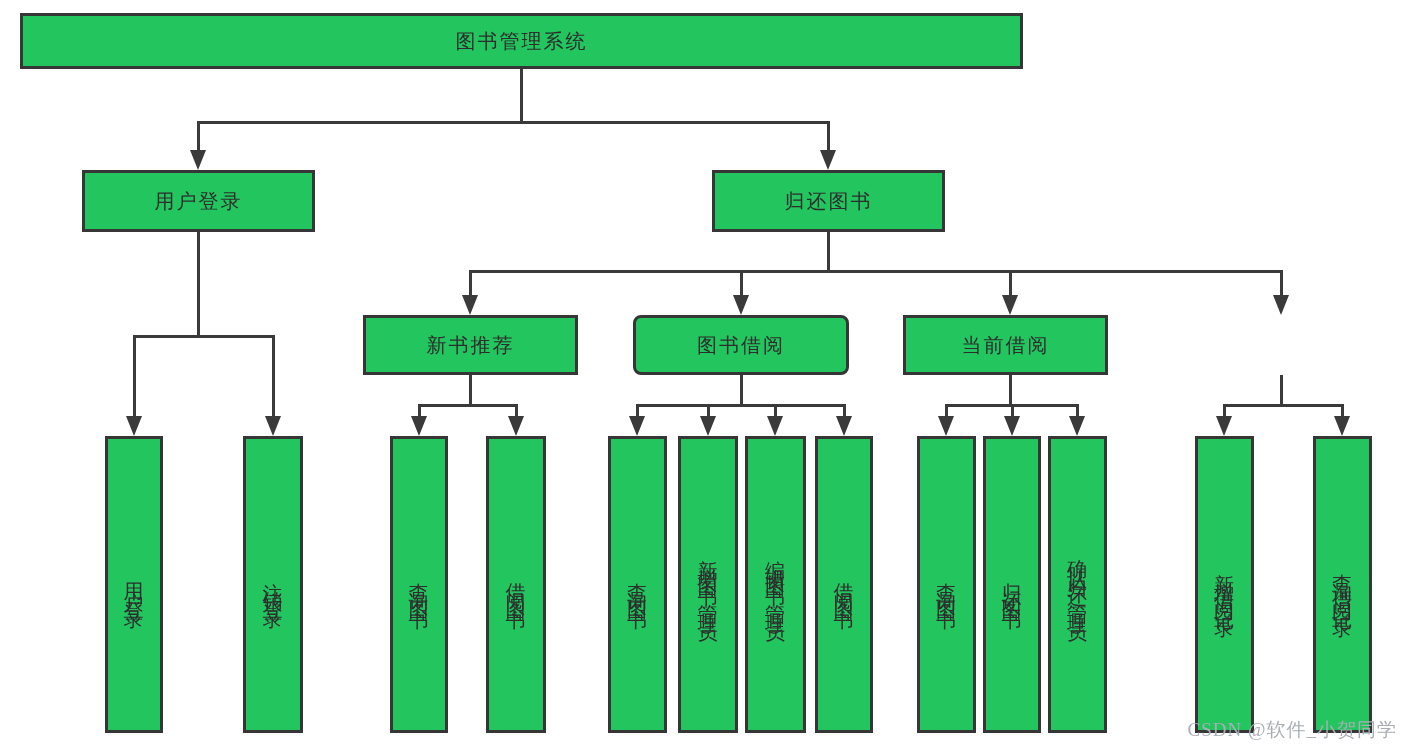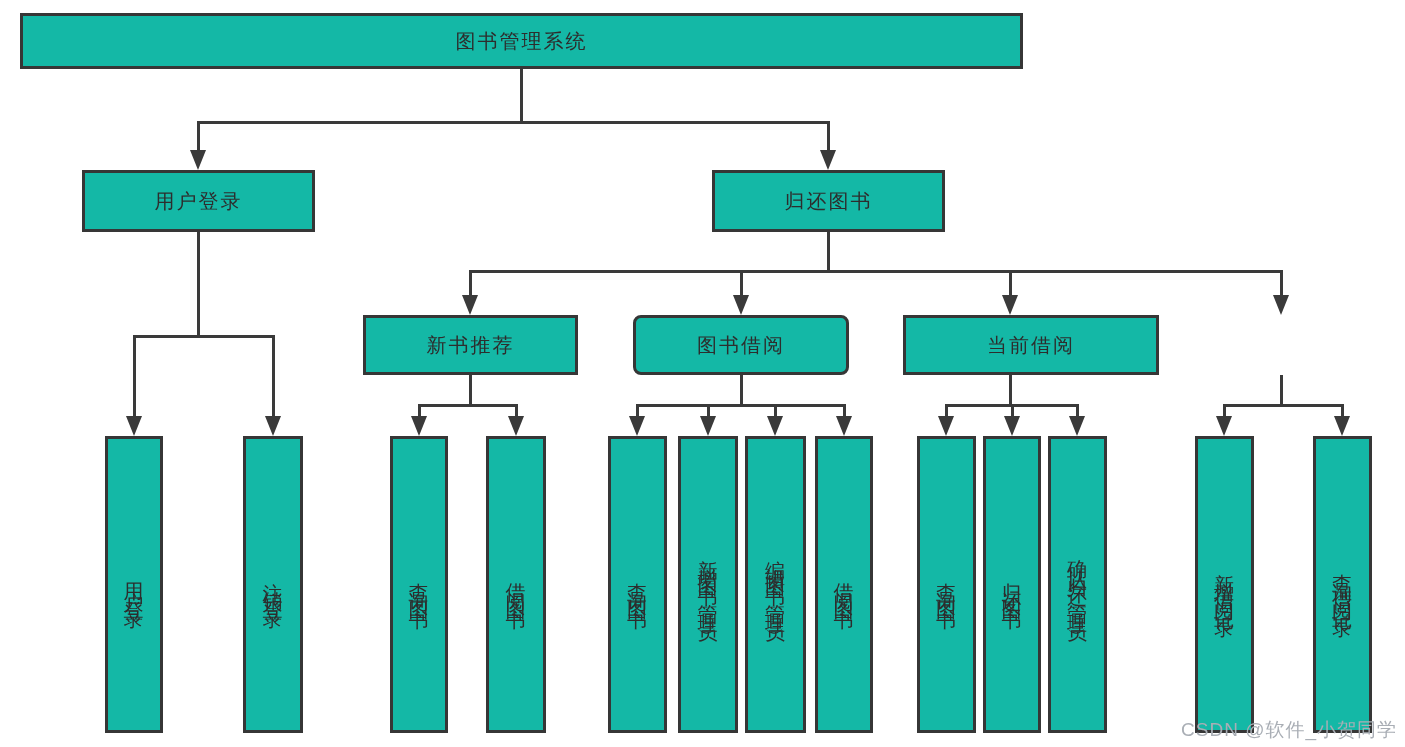--- a/index.html
+++ b/index.html
@@ -5,21 +5,21 @@
   html,body{margin:0;padding:0;background:#ffffff;}
   #canvas{
     position:relative;
     width:1405px;height:747px;
     background:#ffffff;
     overflow:hidden;
     font-family:"Liberation Sans","DejaVu Sans",sans-serif;
   }
   .node{
     position:absolute;
-    background:#14b8a6;
+    background:#22c55e;
     border:3px solid #363636;
     box-sizing:border-box;
     display:flex;
     align-items:center;
     justify-content:center;
     color:#2d2d2d;
   }
   .node.horizontal{
     font-size:20px;
     letter-spacing:2px;
@@ -49,33 +49,34 @@
   }
   .watermark{
     position:absolute;
     right:8px;
     bottom:4px;
     font-size:19px;
     color:#a9aeb5;
     letter-spacing:1px;
     z-index:50;
     white-space:nowrap;
+    font-family:Liberation Serif, serif;
   }
 </style>
 </head>
 <body>
 
 <div id="canvas">
   <div class="watermark">CSDN @软件_小贺同学</div>
 <div class="node horizontal" style="left: 20px; top: 13px; width: 1003px; height: 56px;">图书管理系统</div>
     <div class="node horizontal" style="left: 82px; top: 170px; width: 233px; height: 62px;">用户登录</div>
     <div class="node horizontal" style="left: 712px; top: 170px; width: 233px; height: 62px;">归还图书</div>
     <div class="node horizontal" style="left: 363px; top: 315px; width: 215px; height: 60px;">新书推荐</div>
     <div class="node horizontal" style="left: 633px; top: 315px; width: 216px; height: 60px; border-radius: 8px;">图书借阅</div>
-    <div class="node horizontal" style="left: 903px; top: 315px; width: 256px; height: 60px;">当前借阅</div>
+    <div class="node horizontal" style="left: 903px; top: 315px; width: 205px; height: 60px;">当前借阅</div>
     <div class="node vertical" style="left: 105px; top: 436px; width: 58px; height: 297px;">用户登录</div>
     <div class="node vertical" style="left: 243px; top: 436px; width: 60px; height: 297px;">注销登录</div>
     <div class="node vertical" style="left: 390px; top: 436px; width: 58px; height: 297px;">查询图书</div>
     <div class="node vertical" style="left: 486px; top: 436px; width: 60px; height: 297px;">借阅图书</div>
     <div class="node vertical" style="left: 608px; top: 436px; width: 59px; height: 297px;">查询图书</div>
     <div class="node vertical" style="left: 678px; top: 436px; width: 60px; height: 297px;">新增图书（管理员）</div>
     <div class="node vertical" style="left: 745px; top: 436px; width: 61px; height: 297px;">编辑图书（管理员）</div>
     <div class="node vertical" style="left: 815px; top: 436px; width: 58px; height: 297px;">借阅图书</div>
     <div class="node vertical" style="left: 917px; top: 436px; width: 59px; height: 297px;">查询图书</div>
     <div class="node vertical" style="left: 983px; top: 436px; width: 58px; height: 297px;">归还图书</div>

